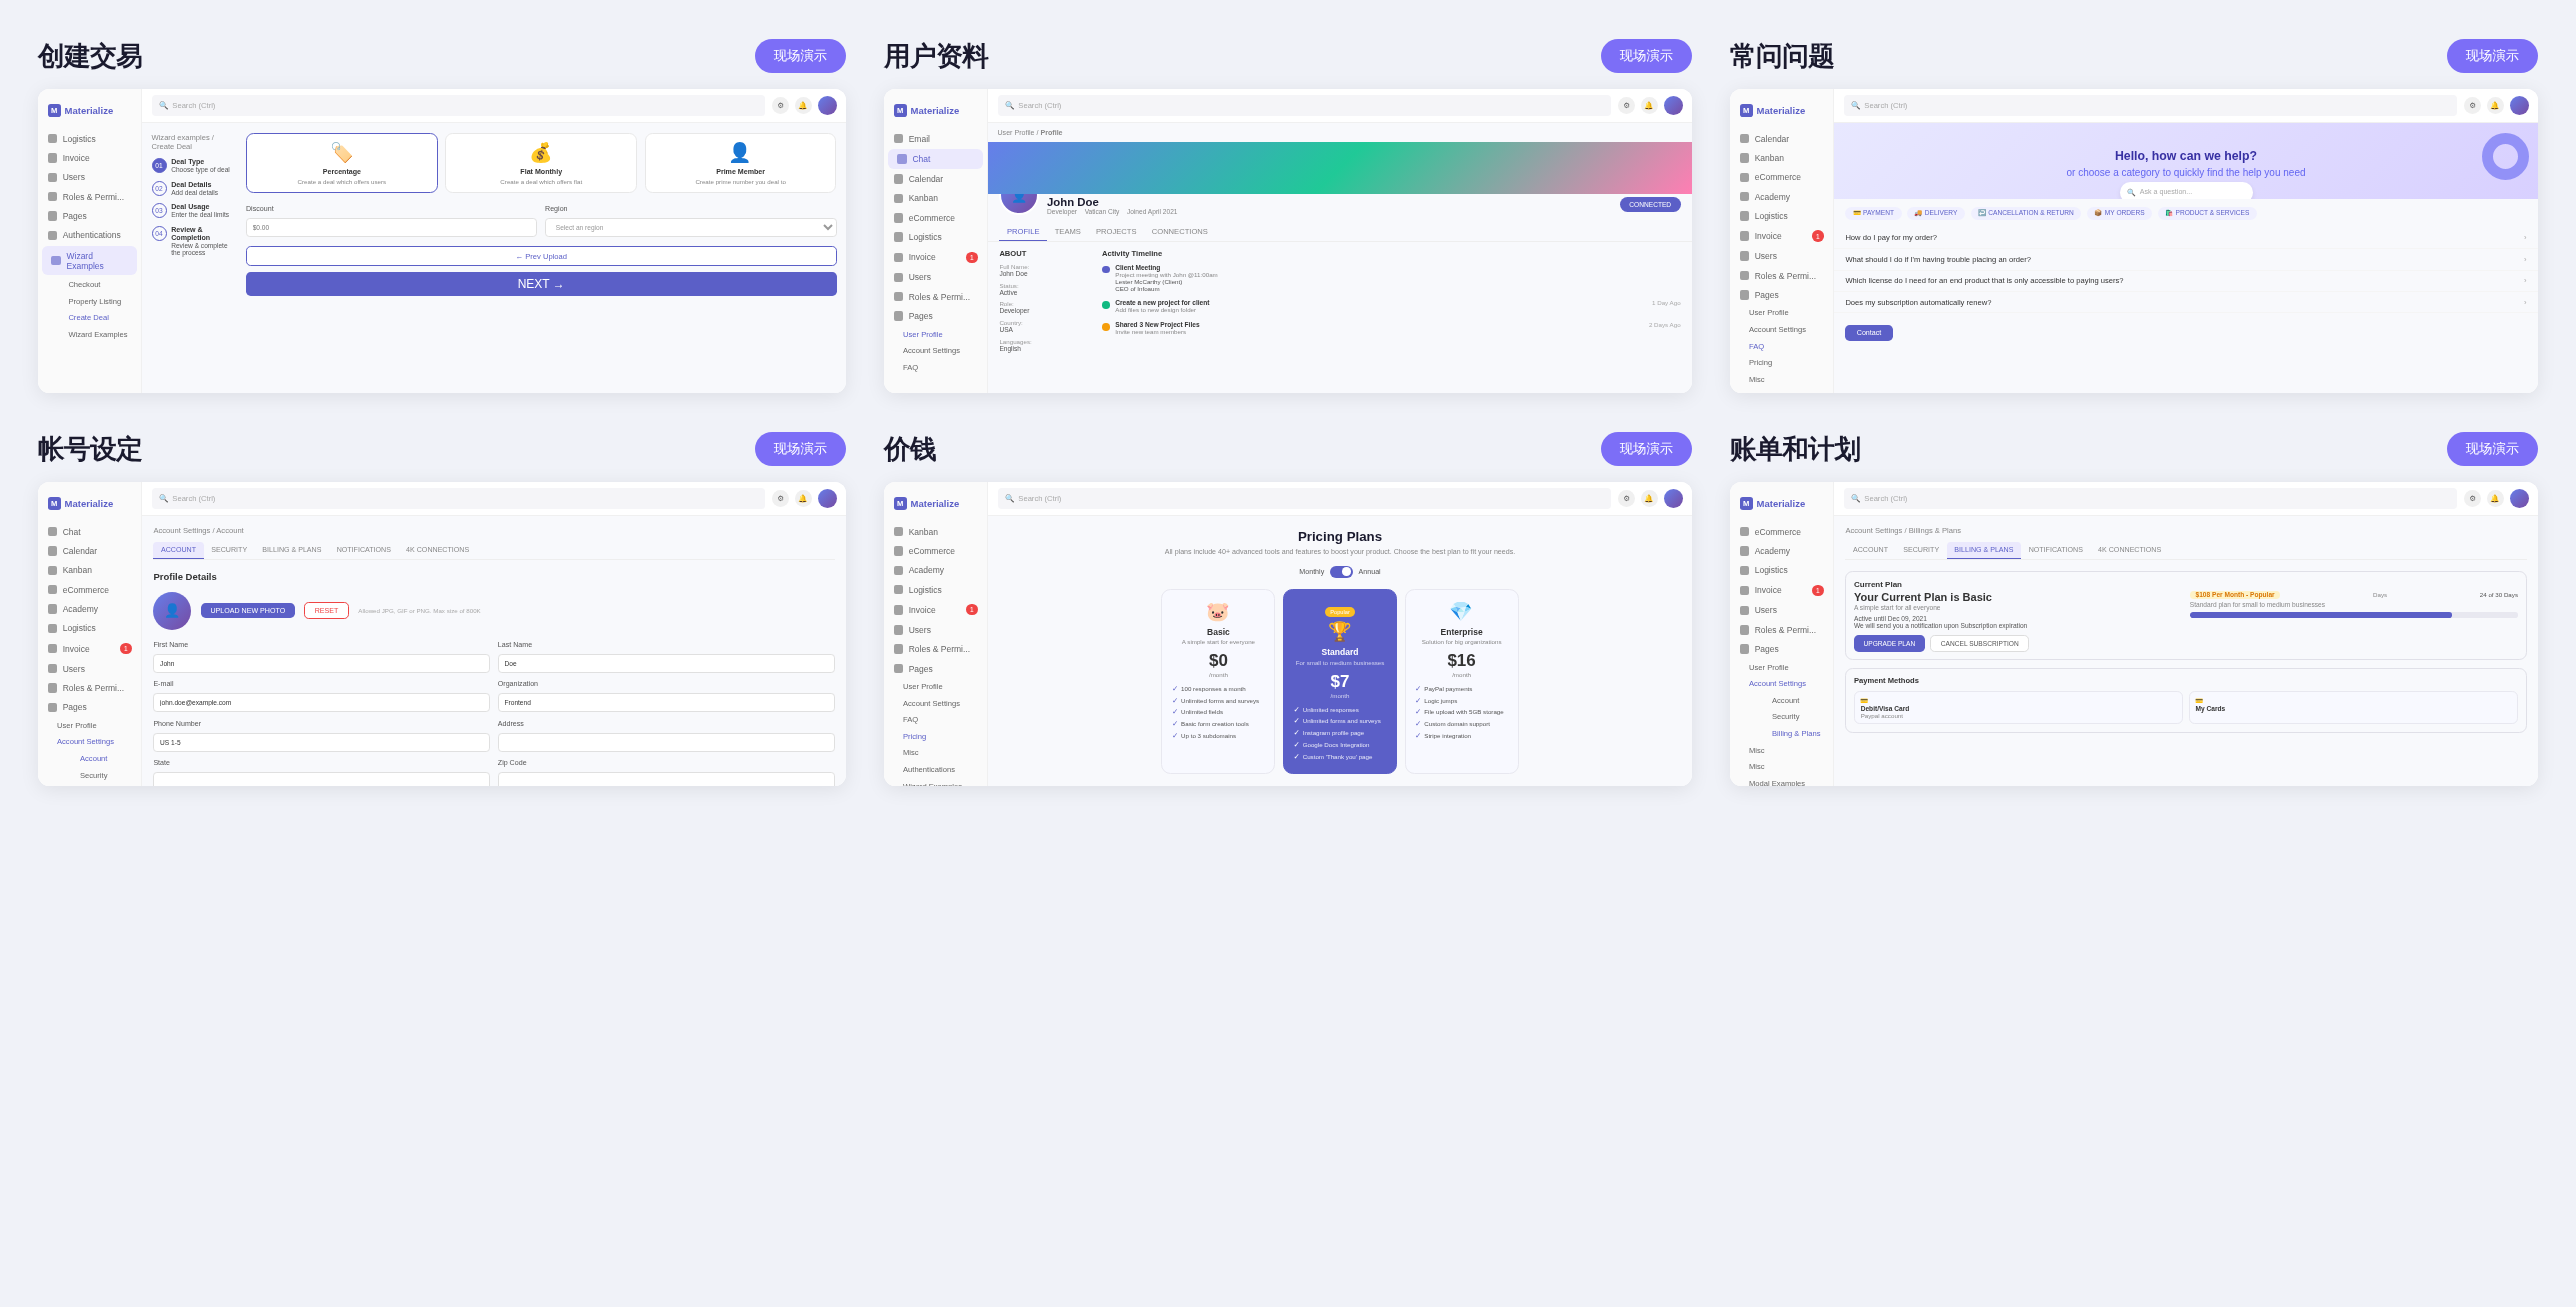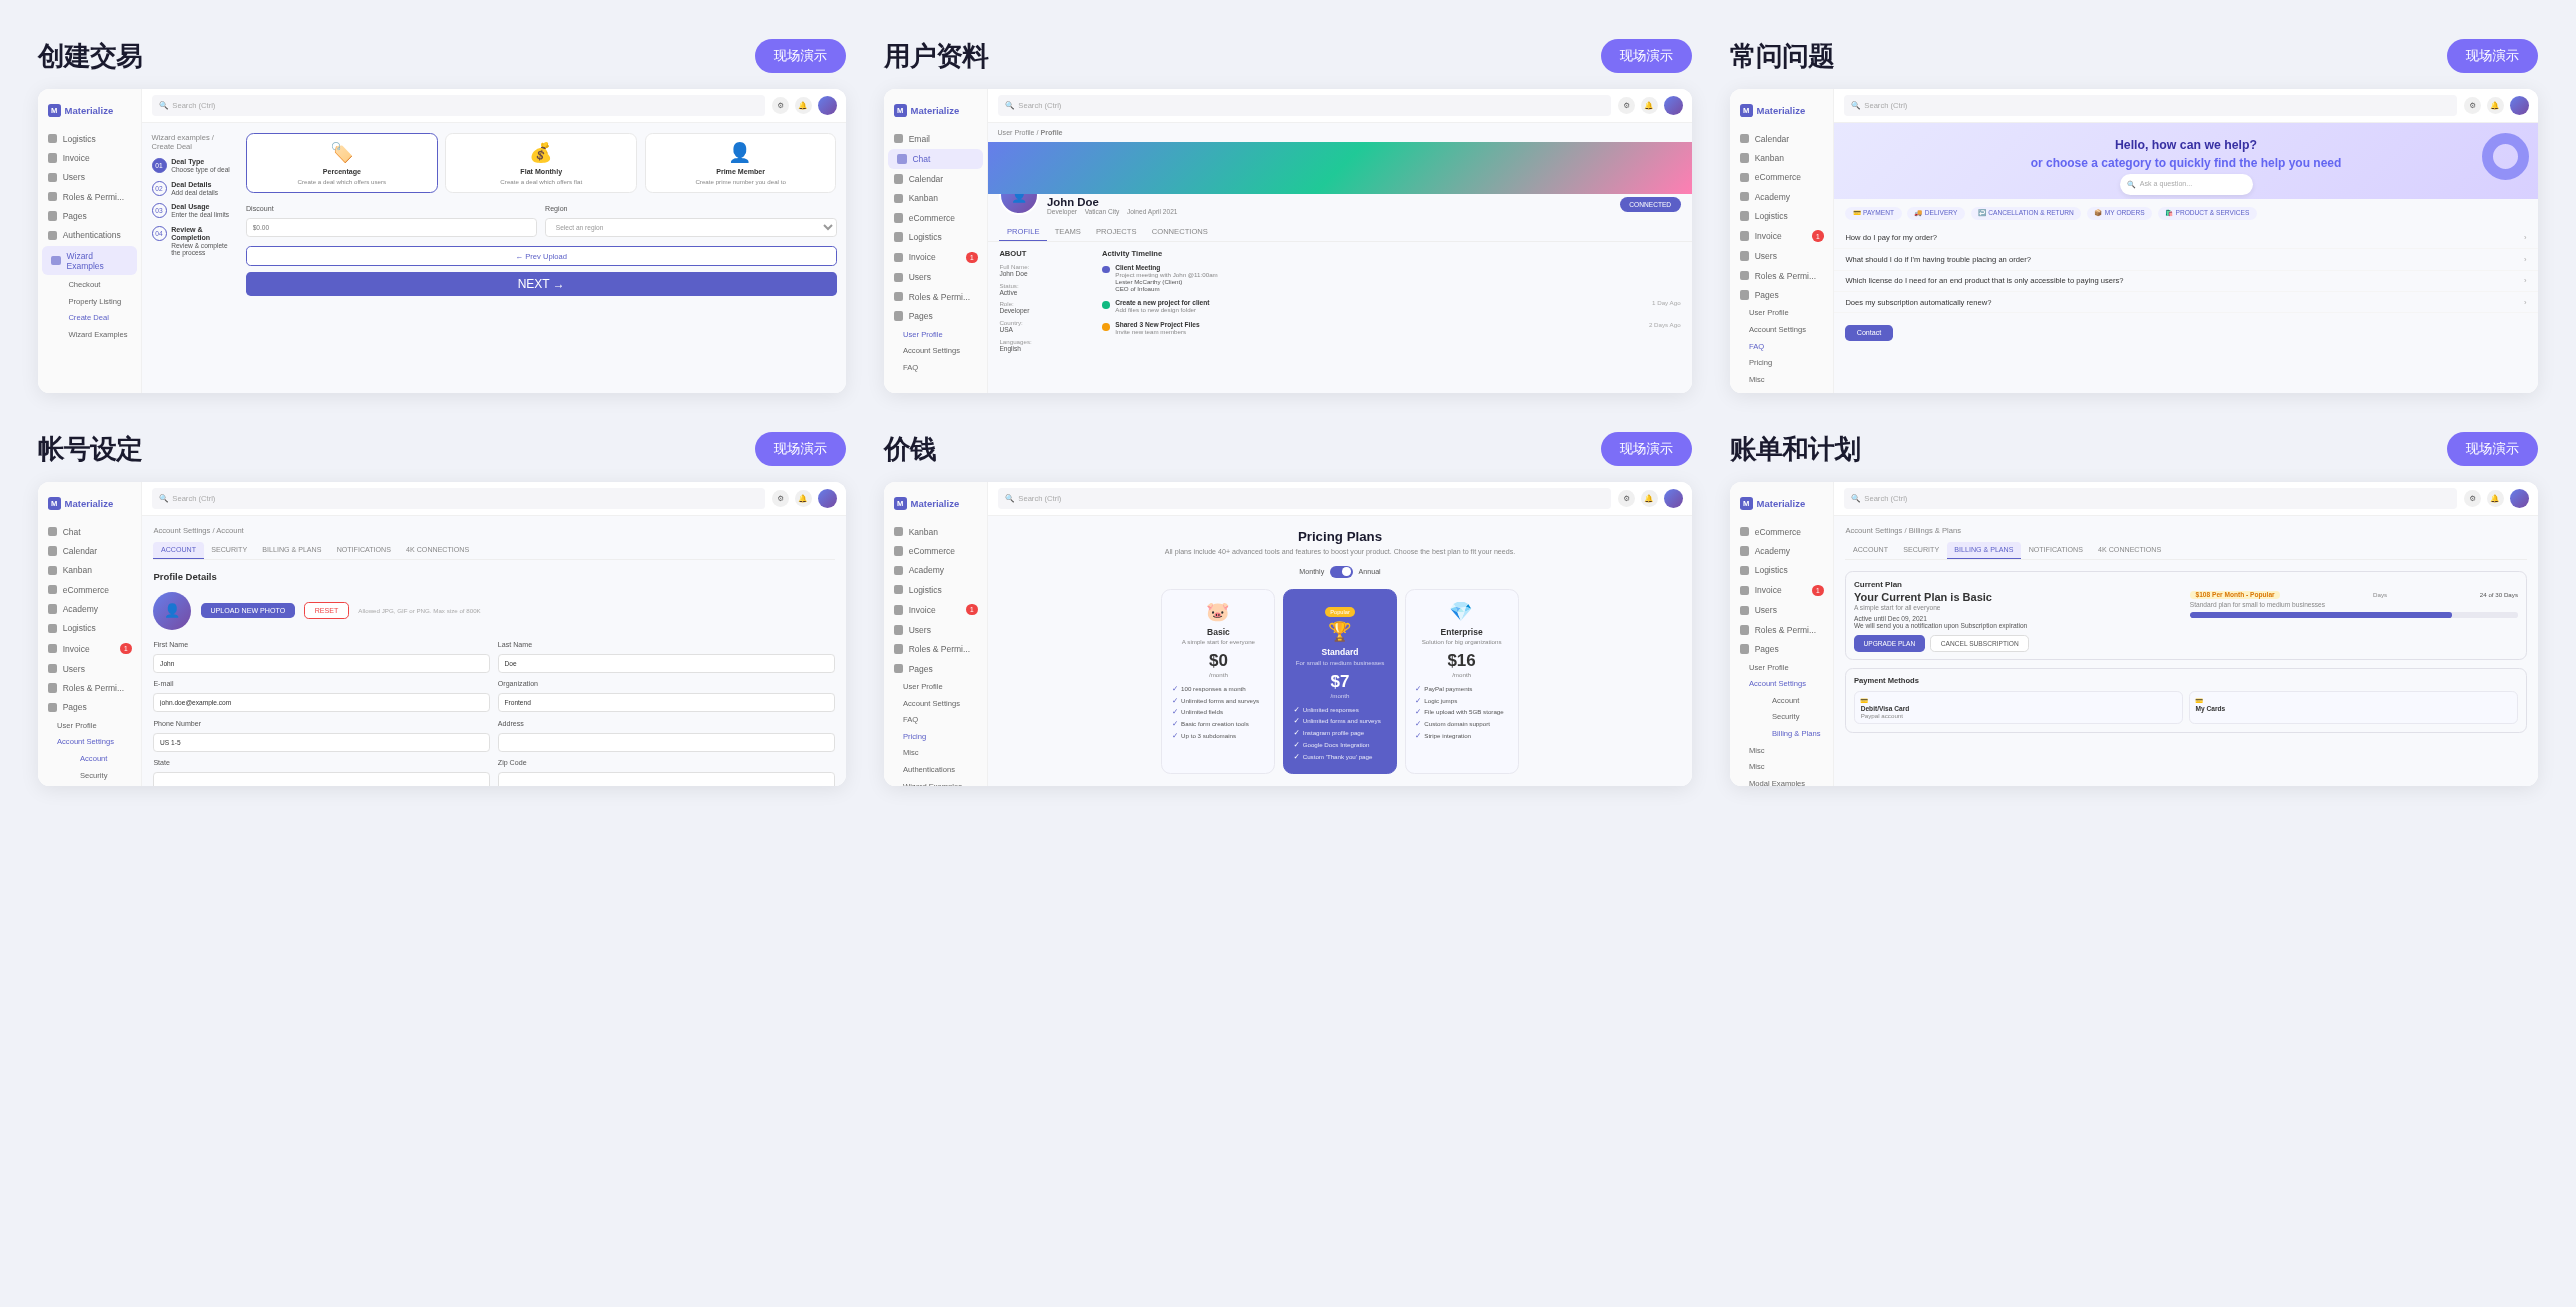--- a/index.html
+++ b/index.html
@@ -418,36 +418,35 @@
     }
     .timeline-time {
       font-size: 6.2px;
       color: #aaa;
       margin-left: auto;
     }
 
     
     .faq-hero {
       background: linear-gradient(135deg, #e8e8ff 0%, #d8d0ff 100%);
-      padding: 15px;
+      padding: 26px;
       text-align: center;
       position: relative;
       height: 76px;
       overflow: hidden;
     }
     .faq-hero-title {
       font-size: 12.3px;
       font-weight: 700;
       color: #3730a3;
       margin-bottom: 3.8px;
     }
     .faq-hero-sub {
-      font-size: 12px;
+      font-size: 10px;
       color: #6366f1;
-      font-weight: bold;
     }
     .faq-search {
       height: 21px;
       background: white;
       border-radius: 10.4px;
       display: flex;
       align-items: center;
       padding: 0 7.6px;
       gap: 3.8px;
       font-size: 7.1px;

